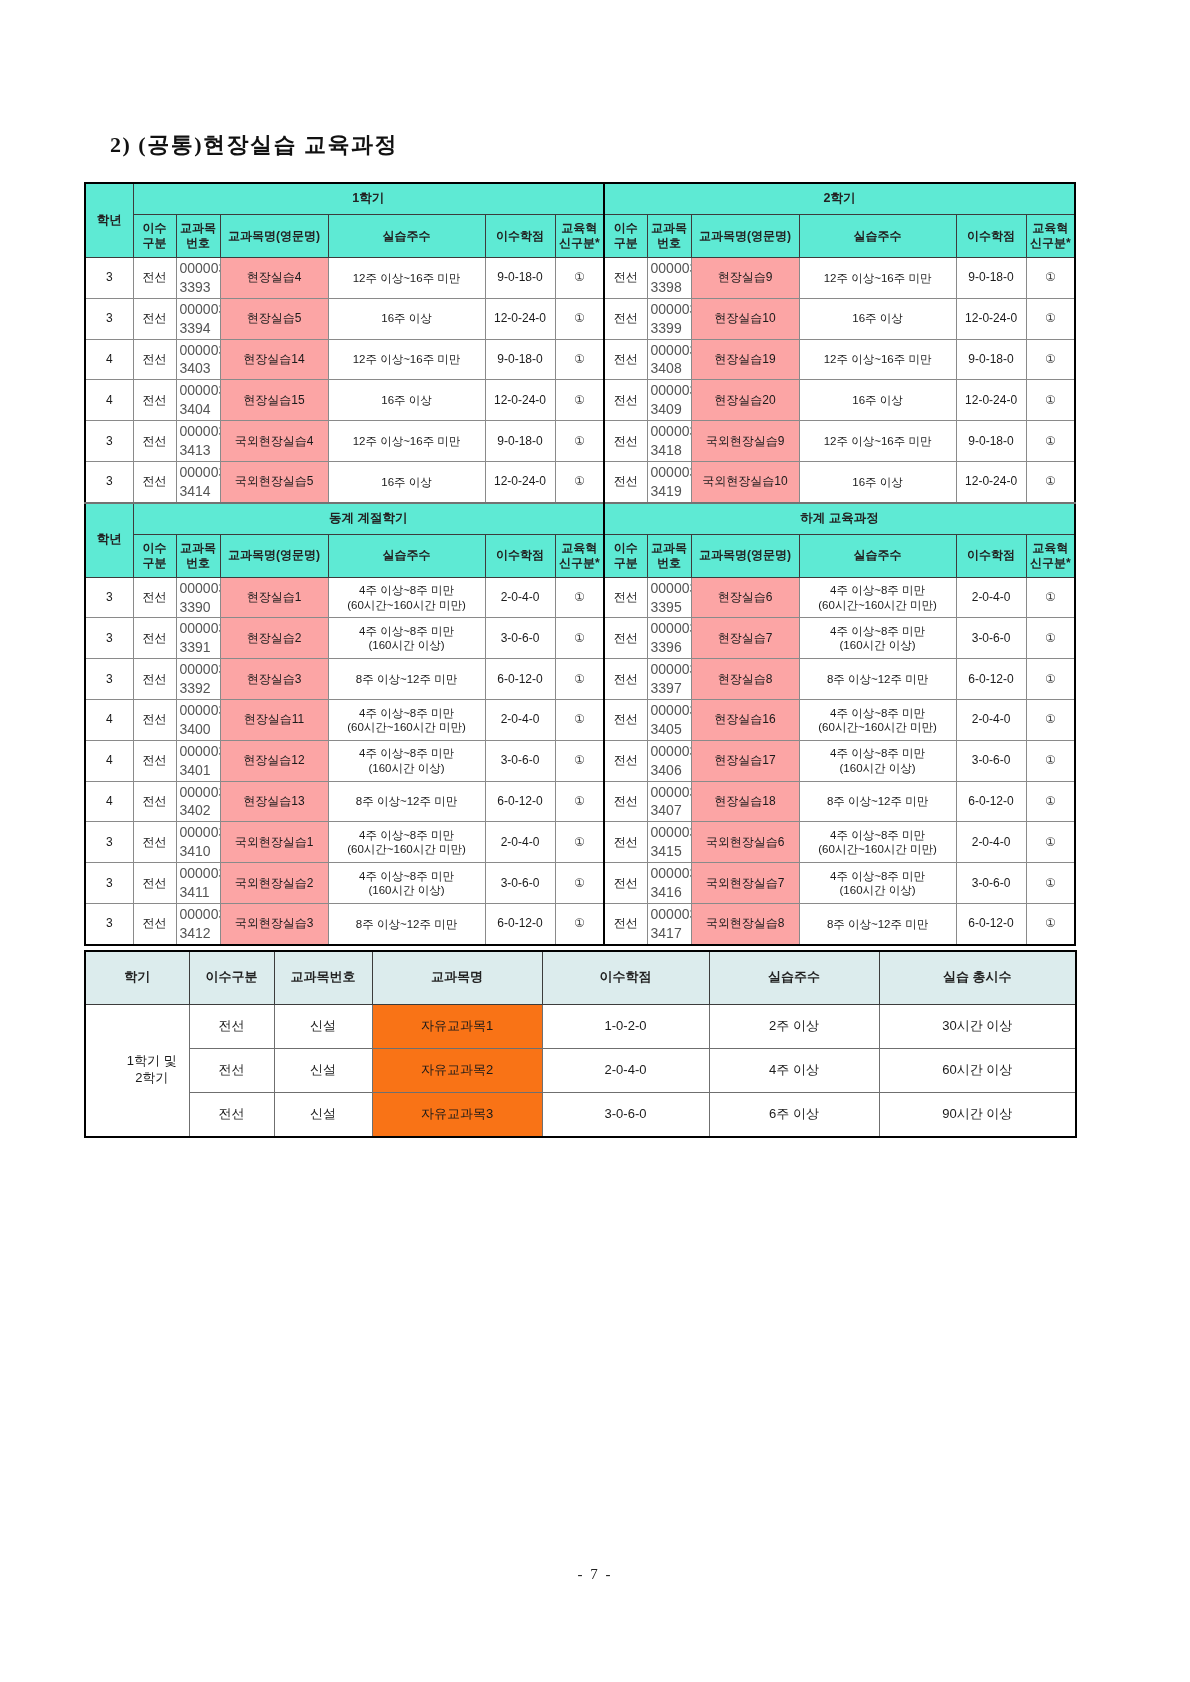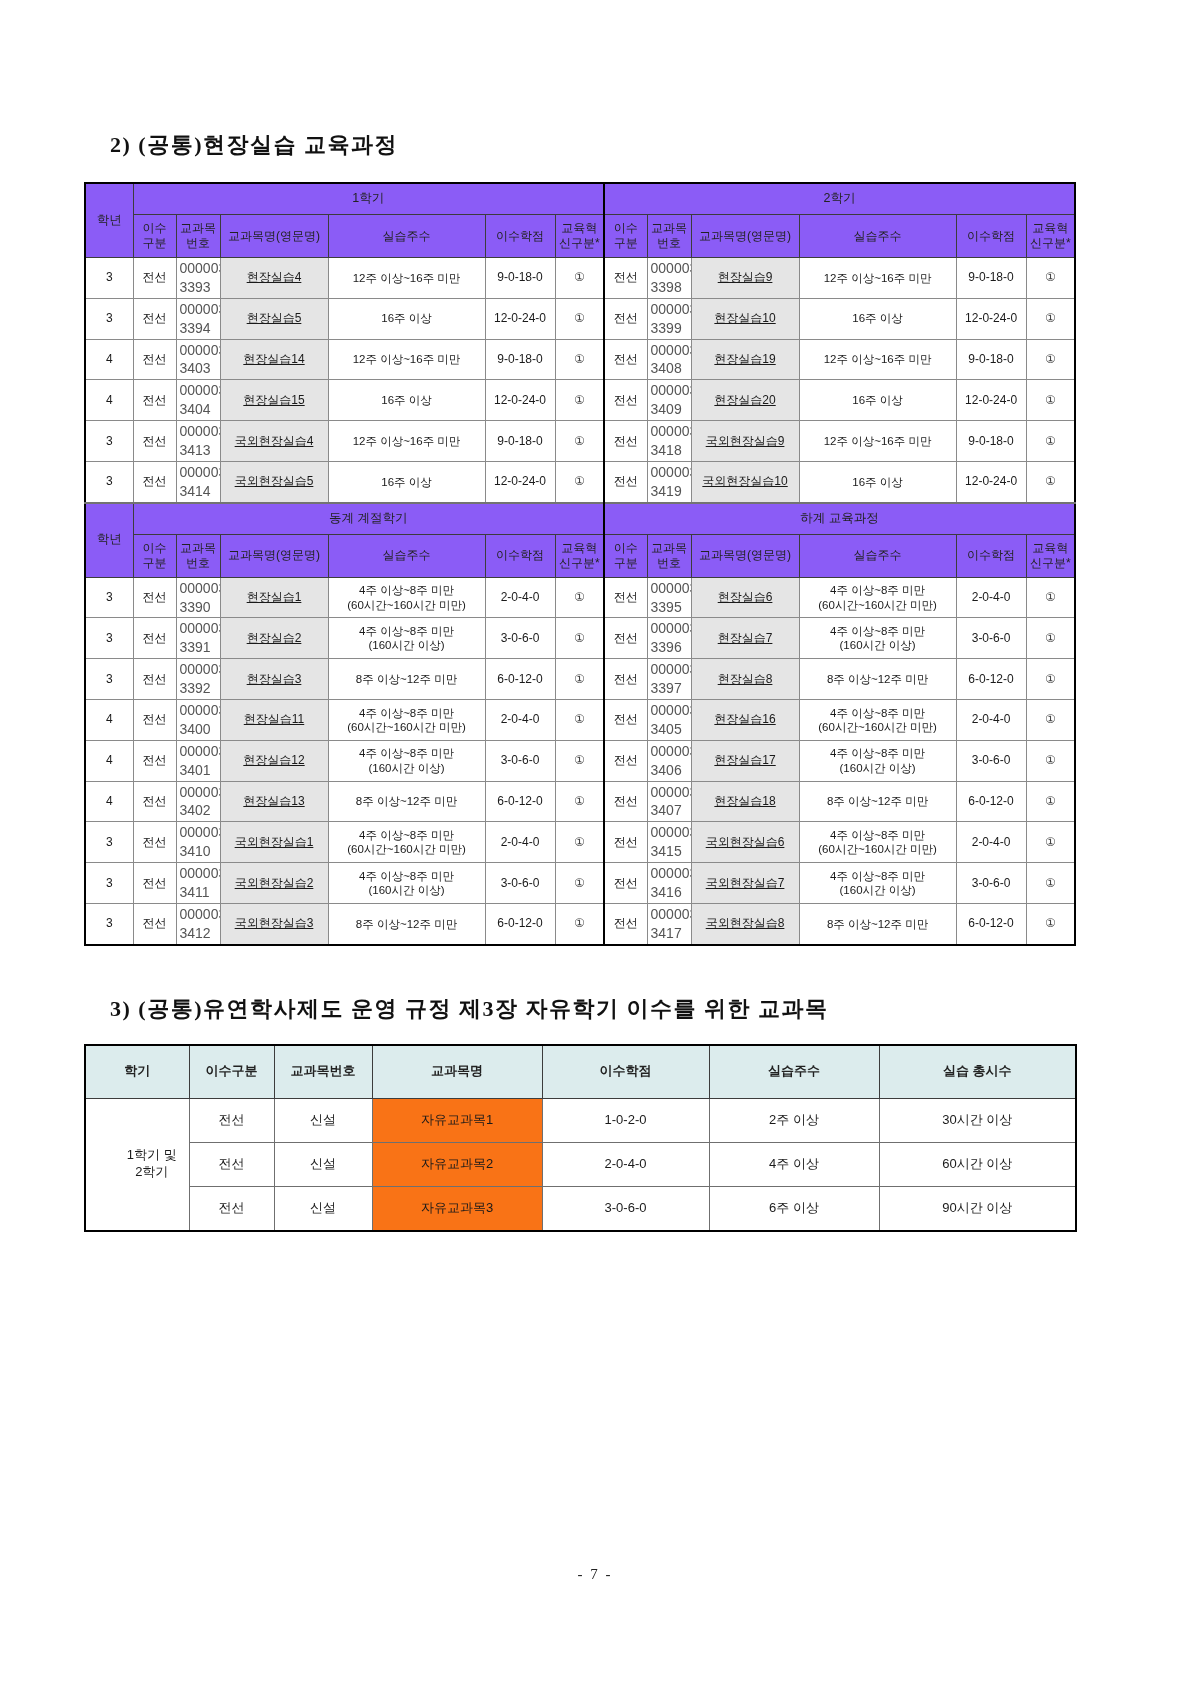--- a/index.html
+++ b/index.html
@@ -15,32 +15,32 @@
   }
   .sec-title.second{margin-top:48px;margin-bottom:20px;}
 
   table{border-collapse:collapse;table-layout:fixed;width:991px;background:#fff;}
   .t1{border:2px solid #000;}
   .t1 th,.t1 td{
     border:1px solid #8a8a8a;text-align:center;vertical-align:middle;
     padding:1px 2px;font-size:12px;line-height:1.25;overflow:hidden;
   }
   .t1 th{
-    background:#8b5cf6;font-weight:normal;color:#222;
+    background:#5eead4;font-weight:bold;color:#222;
     border-color:#3c3c3c;white-space:pre-line;
   }
   .t1 tr.grp th{height:28px;font-size:12.5px;}
   .t1 tr.sub th{height:40px;}
   .t1 tbody.semester td{height:34px;}
   .t1 tbody.seasonal td{height:35px;}
   .t1 td.c-code{
     text-align:left;font-size:14px;color:#555;line-height:1.35;
     white-space:pre-line;padding-left:3px;
   }
-  .t1 td.c-name{background:#e5e5e5;text-decoration:underline;}
+  .t1 td.c-name{background:#fca5a5;}
   .t1 td.c-weeks{white-space:pre-line;font-size:11.5px;}
   .t1 td.c-innov{color:#444;font-size:12px;}
   .t1 .half-sep{border-left:2px solid #000;}
   .t1 .sect-top th{border-top:2px solid #737373;}
 
   .t2{border:2px solid #000;margin-top:4px;}
   .t2 th,.t2 td{
     border:1px solid #6f6f6f;text-align:center;vertical-align:middle;
     padding:1px 2px;font-size:13px;line-height:1.3;
   }
@@ -398,21 +398,20 @@
           <td class="c-code">000003
 3417</td>
           <td class="c-name">국외현장실습8</td>
           <td class="c-weeks">8주 이상~12주 미만</td>
           <td class="c-credits">6-0-12-0</td>
           <td class="c-innov">①</td>
         </tr>
       </tbody>
   </table>
 
-  <h2 class="sec-title second">3) (공통)유연학사제도 운영 규정 제3장 자유학기 이수를 위한 교과목</h2>
 
   <table class="t2">
     <colgroup>
       <col style="width:104px">
         <col style="width:85px">
         <col style="width:98px">
         <col style="width:170px">
         <col style="width:167px">
         <col style="width:170px">
         <col style="width:197px">

